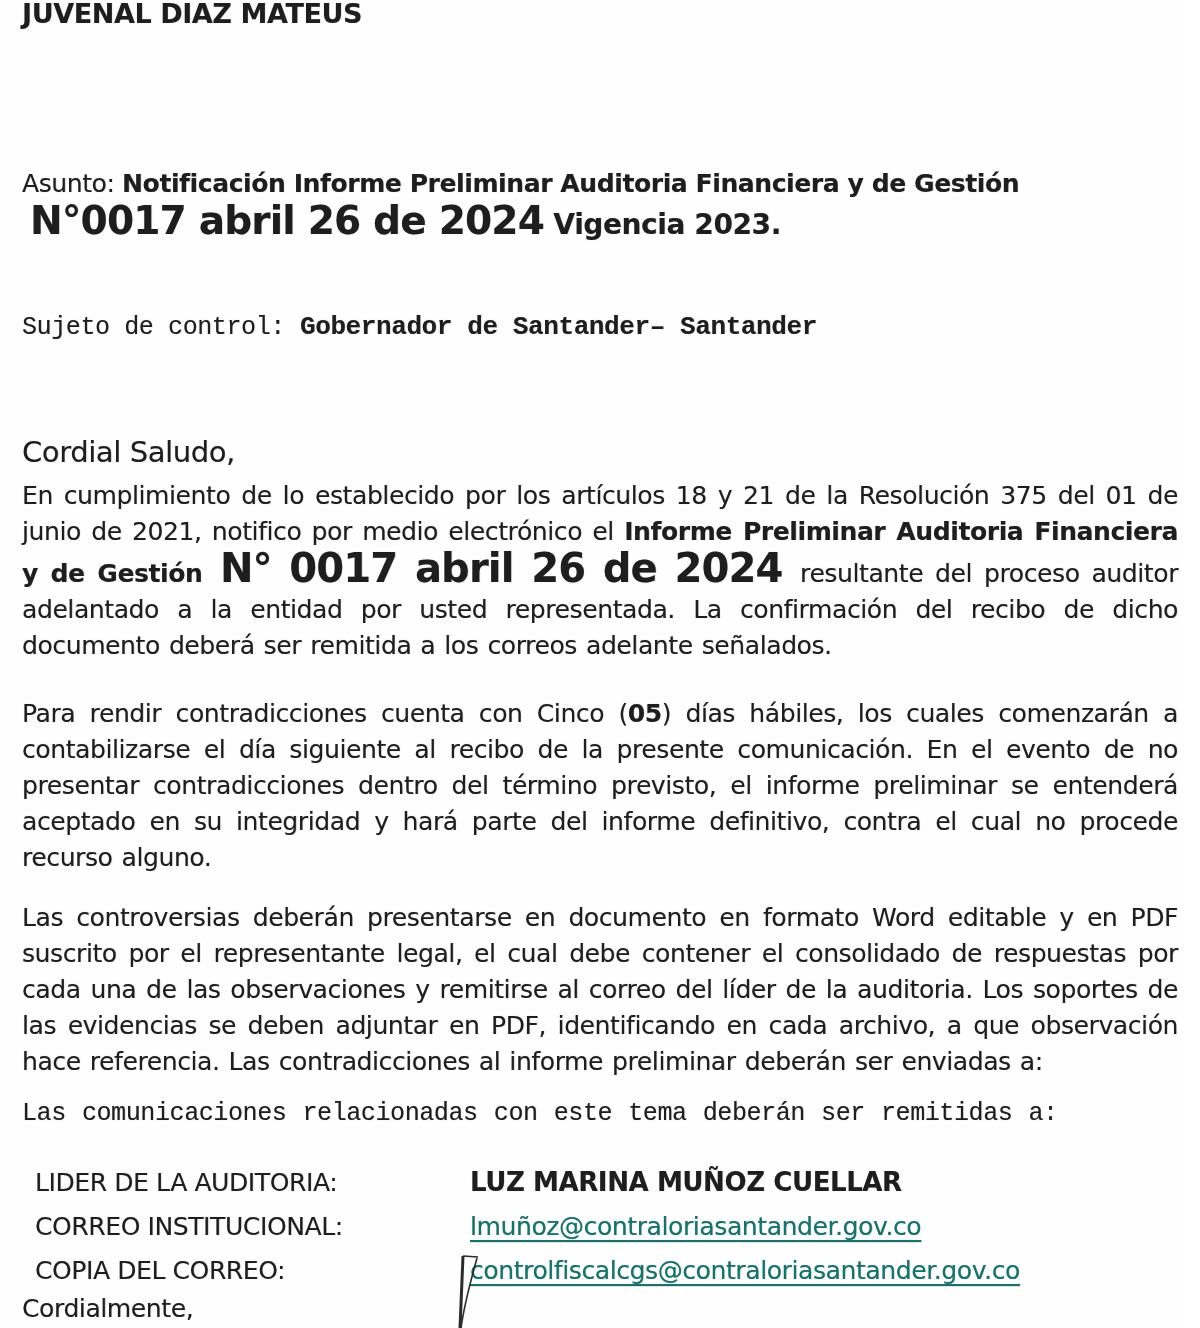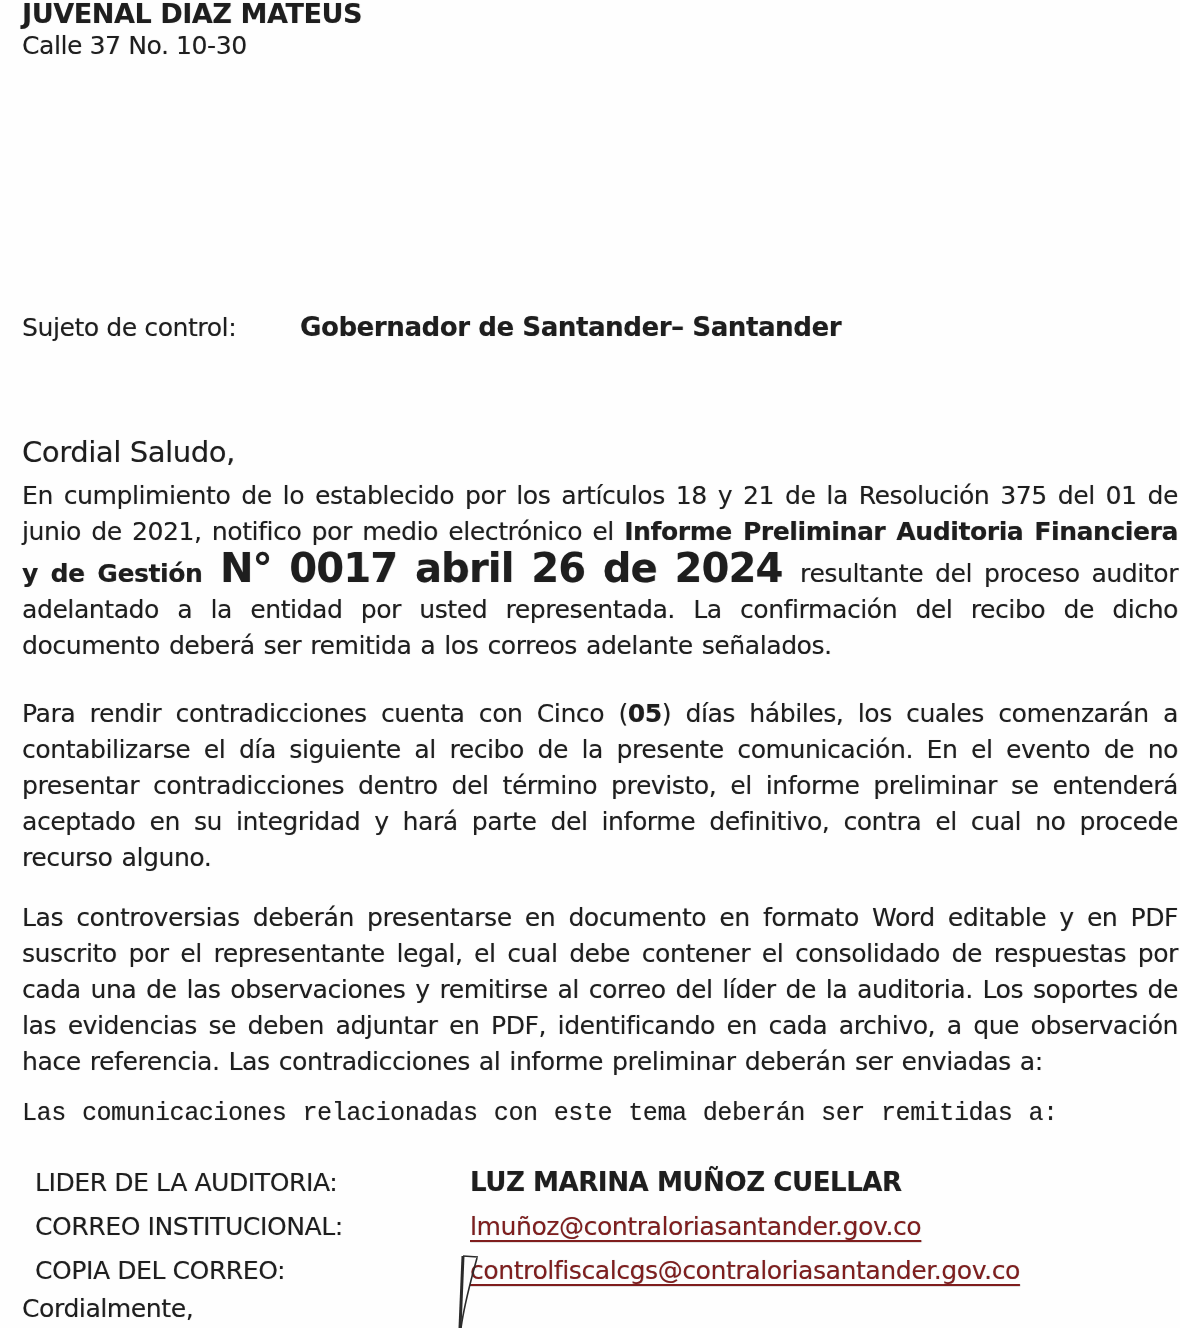--- a/index.html
+++ b/index.html
@@ -21,21 +21,21 @@
   .hdr .name { font-weight: 700; font-size: 27px; }
 
   
   .subject { top: 168px; font-size: 25px; line-height: 32px; }
   .subject .b { font-weight: 700; }
   .subject .line2 { margin-top: 5px; padding-left: 8px; }
   .subject .num { font-weight: 700; font-size: 39px; letter-spacing: -0.8px; }
   .subject .vig { font-weight: 700; font-size: 28px; }
 
   
-  .control { top: 312px; font-size: 25px; }
+  .control { top: 312px; font-size: 25px; font-family: Liberation Mono, monospace; }
   .control .lbl { display: inline-block; width: 278px; }
   .control .val { font-weight: 700; font-size: 26px; }
 
   .greeting { top: 435px; font-size: 29px; }
 
   .para {
     font-size: 25px; line-height: 36px;
     text-align: justify; word-spacing: 1.5px;
   }
   .p1 { top: 478px; }
@@ -44,39 +44,42 @@
   .p4 { top: 1096px; text-align: left; font-family: Liberation Mono, monospace; }
   .para .b { font-weight: 700; }
   .para .big { font-weight: 700; font-size: 40px; letter-spacing: -0.8px; }
 
   
   .contacts { top: 1160px; font-size: 25px; }
   .c-row { line-height: 44px; padding-left: 13px; white-space: nowrap; }
   .c-lbl { display: inline-block; width: 435px; }
   .c-name { font-weight: 700; font-size: 26px; }
   .c-email {
-    color: #7f1d1d;
+    color: #0f766e;
     text-decoration-thickness: 2px;
     text-underline-offset: 5px;
   }
 
   .closing { top: 1294px; font-size: 25px; }
 
   .pen-mark { position: absolute; left: 450px; top: 1254px; width: 36px; height: 76px; }
 </style>
 </head>
 <body>
 
 <div class="page">
 
   <div class="abs hdr">
     <div class="name">JUVENAL DIAZ MATEUS</div>
-    <div>Calle 37 No. 10-30</div>
   </div>
 
+  <div class="abs subject">
+    <div><span>Asunto: </span><span class="b">Notificación Informe Preliminar Auditoria Financiera y de Gestión</span></div>
+    <div class="line2"><span class="num">N°0017 abril 26 de 2024</span><span class="vig"> Vigencia 2023.</span></div>
+  </div>
 
   <div class="abs control">
     <span class="lbl">Sujeto de control:</span><span class="val">Gobernador de Santander– Santander</span>
   </div>
 
   <div class="abs greeting">Cordial Saludo,</div>
 
   <p class="abs para p1"><span>En cumplimiento de lo establecido por los artículos 18 y 21 de la Resolución 375 del 01 de junio de 2021, notifico por medio electrónico el </span><span class="b">Informe Preliminar Auditoria Financiera y de Gestión</span><span class="big"> N° 0017 abril 26 de 2024 </span><span>resultante del proceso auditor adelantado a la entidad por usted representada. La confirmación del recibo de dicho documento deberá ser remitida a los correos adelante señalados.</span></p>
 
   <p class="abs para p2"><span>Para rendir contradicciones cuenta con Cinco (</span><span class="b">05</span><span>) días hábiles, los cuales comenzarán a contabilizarse el día siguiente al recibo de la presente comunicación. En el evento de no presentar contradicciones dentro del término previsto, el informe preliminar se entenderá aceptado en su integridad y hará parte del informe definitivo, contra el cual no procede recurso alguno.</span></p>

